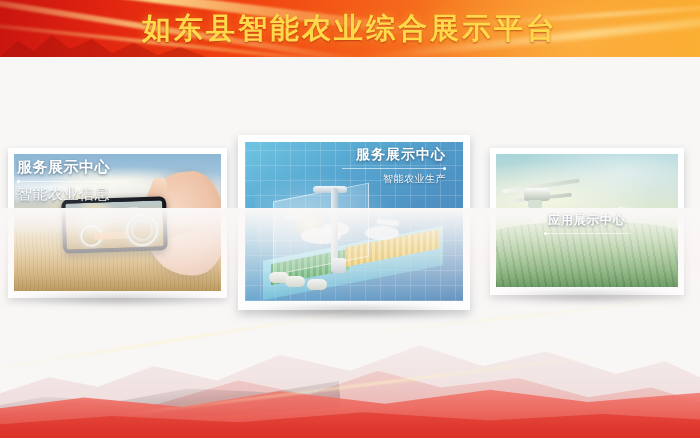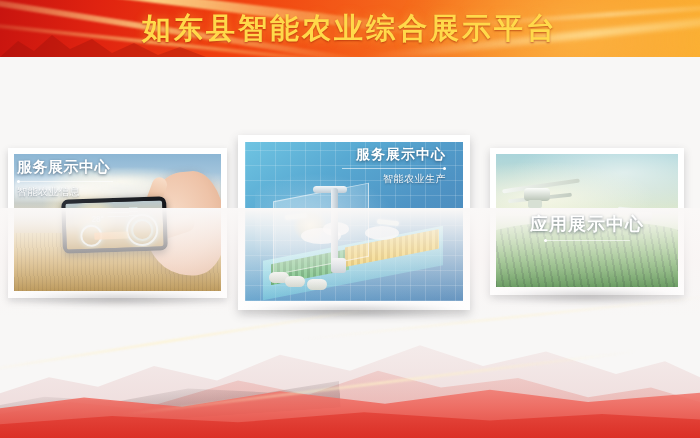--- a/index.html
+++ b/index.html
@@ -187,31 +187,31 @@
   .cap .t{font-weight:bold;color:#ffffff;white-space:nowrap;
           text-shadow:0 1px 3px rgba(20,40,60,.55);}
   .cap .rule{height:1px;background:rgba(255,255,255,.6);margin:4px 0 3px 0;position:relative;}
   .cap .rule .dot{position:absolute;top:-1.5px;width:3px;height:3px;border-radius:50%;background:#ffffff;}
   .cap .st{color:rgba(255,255,255,.92);white-space:nowrap;text-shadow:0 1px 2px rgba(20,40,60,.5);}
 
   #cap1{left:17px;top:158px;text-align:left;}
   #cap1 .t{font-size:15px;letter-spacing:.5px;}
   #cap1 .rule{width:96px;}
   #cap1 .rule .dot{left:0;}
-  #cap1 .st{font-size:10px;letter-spacing:.5px;}
+  #cap1 .st{font-size:15px;letter-spacing:.5px;}
 
   #cap2{left:0;top:146px;width:460px;text-align:right;padding-right:0;}
   #cap2 .inner2{display:inline-block;text-align:right;margin-right:14px;}
   #cap2 .t{font-size:14px;letter-spacing:1px;}
   #cap2 .rule{width:104px;margin-left:auto;}
   #cap2 .rule .dot{right:0;}
   #cap2 .st{font-size:10px;letter-spacing:.5px;}
 
   #cap3{left:490px;top:212px;width:194px;text-align:center;}
-  #cap3 .t{font-size:18px;letter-spacing:1px;color:#fff;}
+  #cap3 .t{font-size:12px;letter-spacing:1px;color:#fff;}
   #cap3 .rule{width:86px;margin:4px auto 3px auto;}
   #cap3 .rule .dot{left:0;}
   #cap3 .st{font-size:9.5px;letter-spacing:.5px;}
 
   
   .landscape{position:absolute;left:0;bottom:0;width:700px;height:230px;pointer-events:none;}
   .lyr{position:absolute;left:0;width:700px;}
   .mtA{bottom:0;height:160px;opacity:.45;
       background:linear-gradient(180deg,rgba(232,210,210,0) 0%,rgba(226,182,182,.55) 55%,rgba(216,160,162,.8) 100%);
       clip-path:polygon(0 72%,7% 62%,14% 68%,22% 55%,31% 64%,40% 48%,50% 58%,60% 42%,69% 55%,78% 46%,88% 60%,95% 52%,100% 62%,100% 100%,0 100%);}

